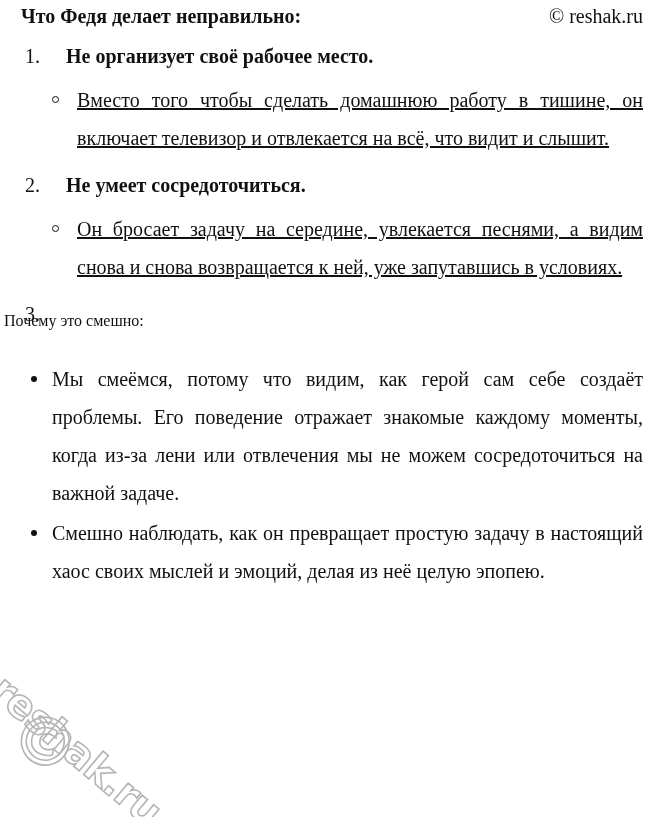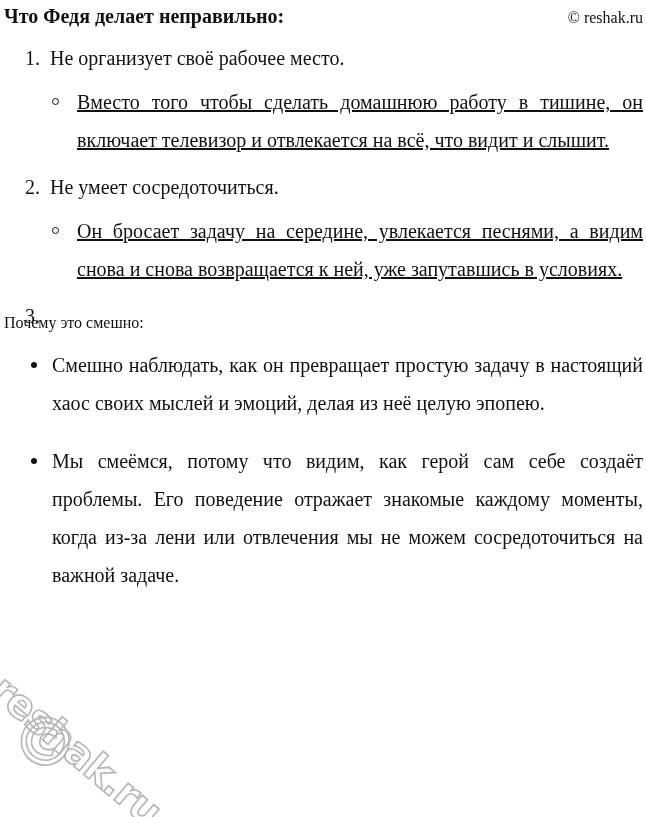--- a/index.html
+++ b/index.html
@@ -25,28 +25,29 @@
     z-index: 1;
     padding: 0 3px 0 4px;
   }
   
   .header-row {
     display: flex;
     justify-content: space-between;
     align-items: baseline;
     margin-top: 2px;
     line-height: 28px;
+    margin-left: 17px;
   }
   .doc-title {
     font-size: 20px;
     font-weight: bold;
     margin: 0;
   }
   .copyright-note {
-    font-size: 16px;
+    font-size: 20px;
     font-weight: normal;
     white-space: nowrap;
   }
   
   .line {
     font-size: 20px;
     line-height: 38px;
   }
   
   .num-item {
@@ -54,21 +55,22 @@
     padding-left: 46px;
     margin-top: 7px;
   }
   .num-item .num-marker {
     position: absolute;
     left: 21px;
     top: 0;
     font-weight: normal;
   }
   .num-item .num-title {
-    font-weight: normal;
+    font-weight: bold;
+    margin-left: 16px;
   }
   
   .sub-item {
     position: relative;
     padding-left: 73px;
     margin-top: 6px;
     text-decoration: underline;
   }
   .sub-item .circle-marker {
     position: absolute;
@@ -169,28 +171,28 @@
       <span class="circle-marker"></span>
       <div class="txt">Он бросает задачу на середине, увлекается песнями, а видим снова и снова возвращается к ней, уже запутавшись в условиях.</div>
     </div>
 
     <div class="num-item line" style="margin-top:9px">
       <span class="num-marker">3.</span>
     </div>
 
     <p class="section-heading">Почему это смешно:</p>
 
+    <div class="why-item line first">
+      <span class="disc-marker"></span>
+      <div class="txt">Мы смеёмся, потому что видим, как герой сам себе создаёт проблемы. Его поведение отражает знакомые каждому моменты, когда из-за лени или отвлечения мы не можем сосредоточиться на важной задаче.</div>
+    </div>
+
     <div class="why-item line second">
       <span class="disc-marker"></span>
       <div class="txt">Смешно наблюдать, как он превращает простую задачу в настоящий хаос своих мыслей и эмоций, делая из неё целую эпопею.</div>
-    </div>
-
-    <div class="why-item line first">
-      <span class="disc-marker"></span>
-      <div class="txt">Мы смеёмся, потому что видим, как герой сам себе создаёт проблемы. Его поведение отражает знакомые каждому моменты, когда из-за лени или отвлечения мы не можем сосредоточиться на важной задаче.</div>
     </div>
 
   </div>
 
   <div class="wm-layer">
     <span class="wm-diagonal">reshak.ru</span>
     <span class="wm-copyright">©</span>
   </div>
 
 </div>

